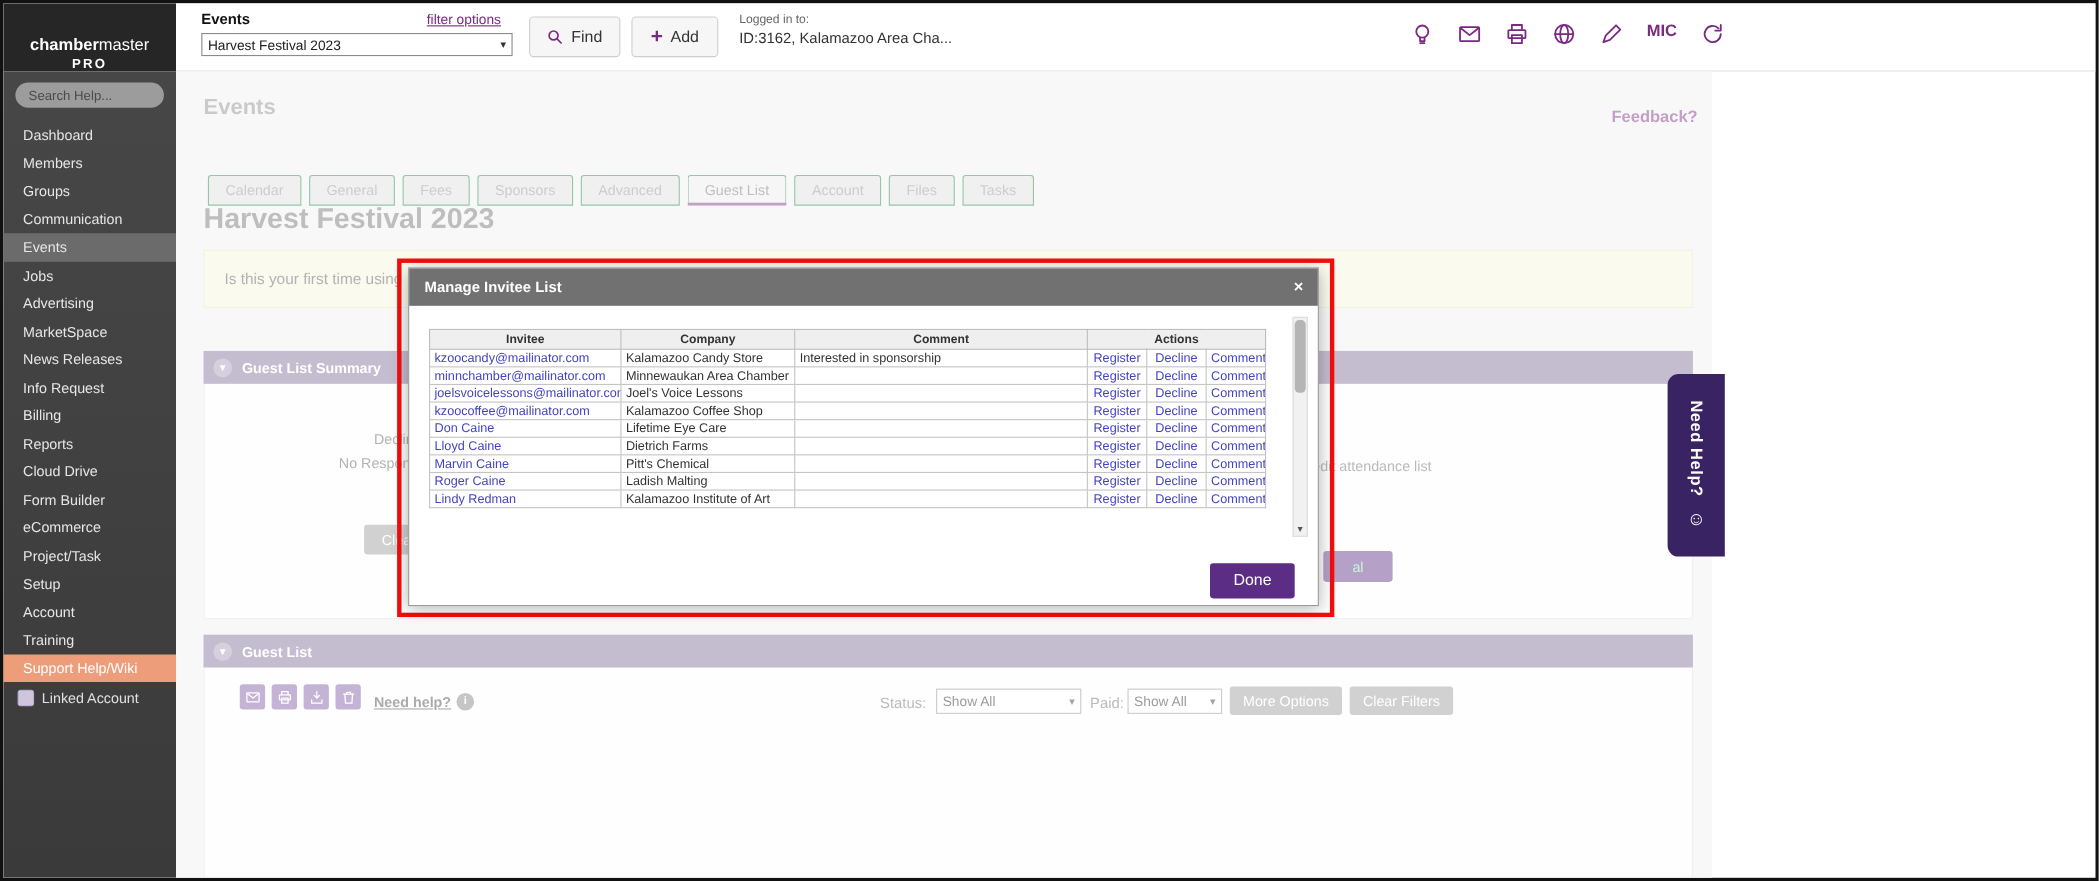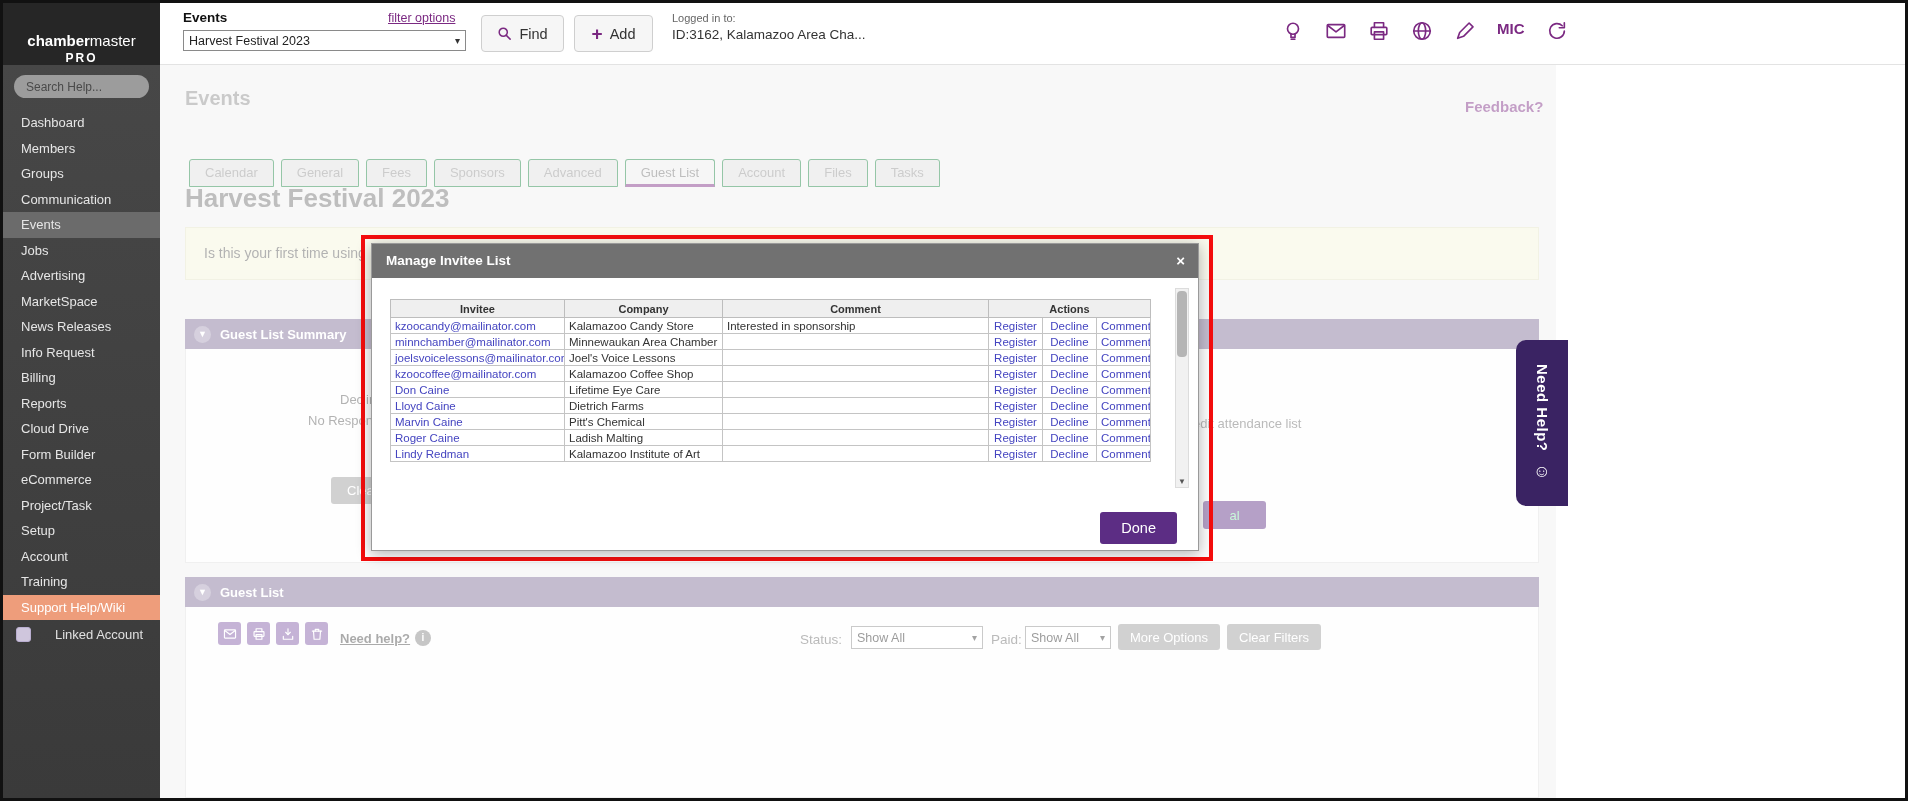--- a/index.html
+++ b/index.html
@@ -33,21 +33,21 @@
   .mic { font-size:15px; font-weight:bold; color:#7b2982; cursor:pointer; }
 
   
   .sidebar { position:absolute; left:0; top:62px; width:157px; bottom:0; background:linear-gradient(#474747,#3a3a3a); z-index:10; }
   .side-search { display:block; margin:10px 11px 12px 11px; width:135px; height:23px; border:none; border-radius:12px;
                  background:#9c9c9c; padding:0 12px; font-size:12px; color:#2e2e2e; font-family:"Liberation Sans",sans-serif; }
   .side-search::placeholder { color:#4a4a4a; }
   .side-item { height:25.5px; line-height:25.5px; padding-left:18px; font-size:13px; color:#e6e6e6; cursor:pointer; white-space:nowrap; }
   .side-item.active { background:#6b6b6b; }
   .side-item.support { background:#ee9d7b; color:#fff; }
-  .linked-account { margin-top:7px; display:flex; align-items:center; gap:24px; padding-left:13px; color:#e0e0e0; font-size:13px; cursor:pointer; }
+  .linked-account { margin-top:7px; display:flex; align-items:center; gap:7px; padding-left:13px; color:#e0e0e0; font-size:13px; cursor:pointer; }
   .la-icon { width:15px; height:15px; background:#cfc6dd; border-radius:3px; border:1px solid #b9aed0; }
 
   
   .main-bg { position:absolute; left:157px; top:62px; width:1396px; height:733px; background:#f0f0f0; }
   .page-title { position:absolute; left:182px; top:84px; font-size:20px; font-weight:bold; color:#8a8a8a; }
   .feedback { position:absolute; left:1462px; top:95px; font-size:15px; font-weight:bold; color:#7b2982; cursor:pointer; }
   .tabs { position:absolute; left:186px; top:128px; display:flex; gap:7px; }
   .tab { height:28px; line-height:26px; padding:0 15px; background:#dedede; color:#8f8f8f; font-size:13px;
          border:1px solid #15803d; border-radius:3px 3px 0 0; cursor:pointer;margin-top:28px; }
   .tab.active { background:#ececec; color:#6f6f6f; border-bottom:3px solid #7b2982; }

